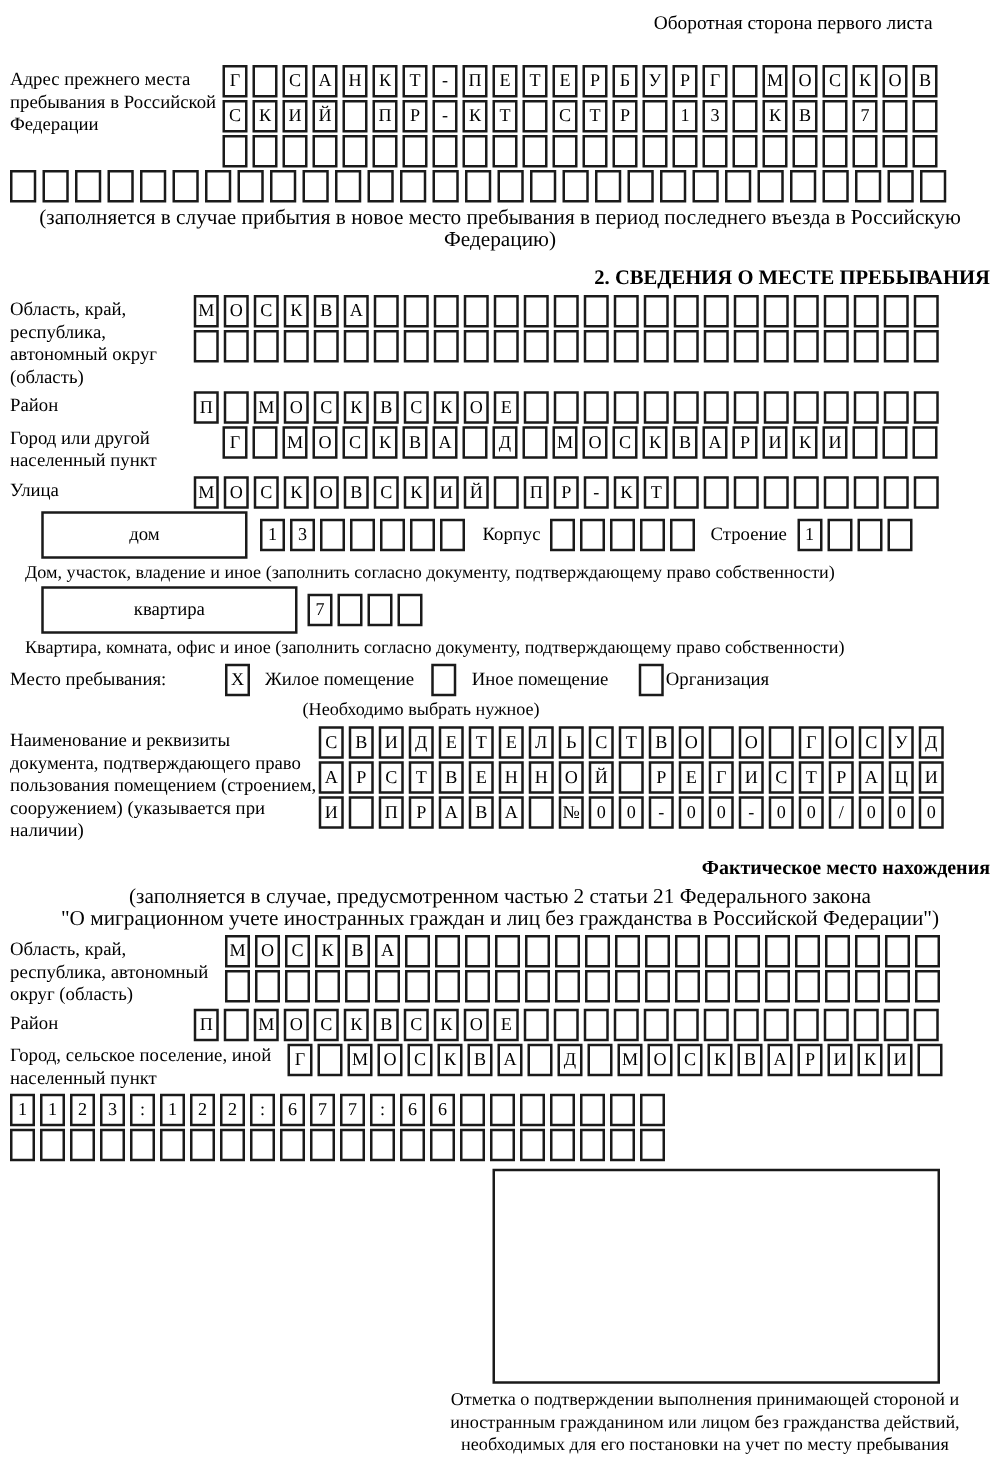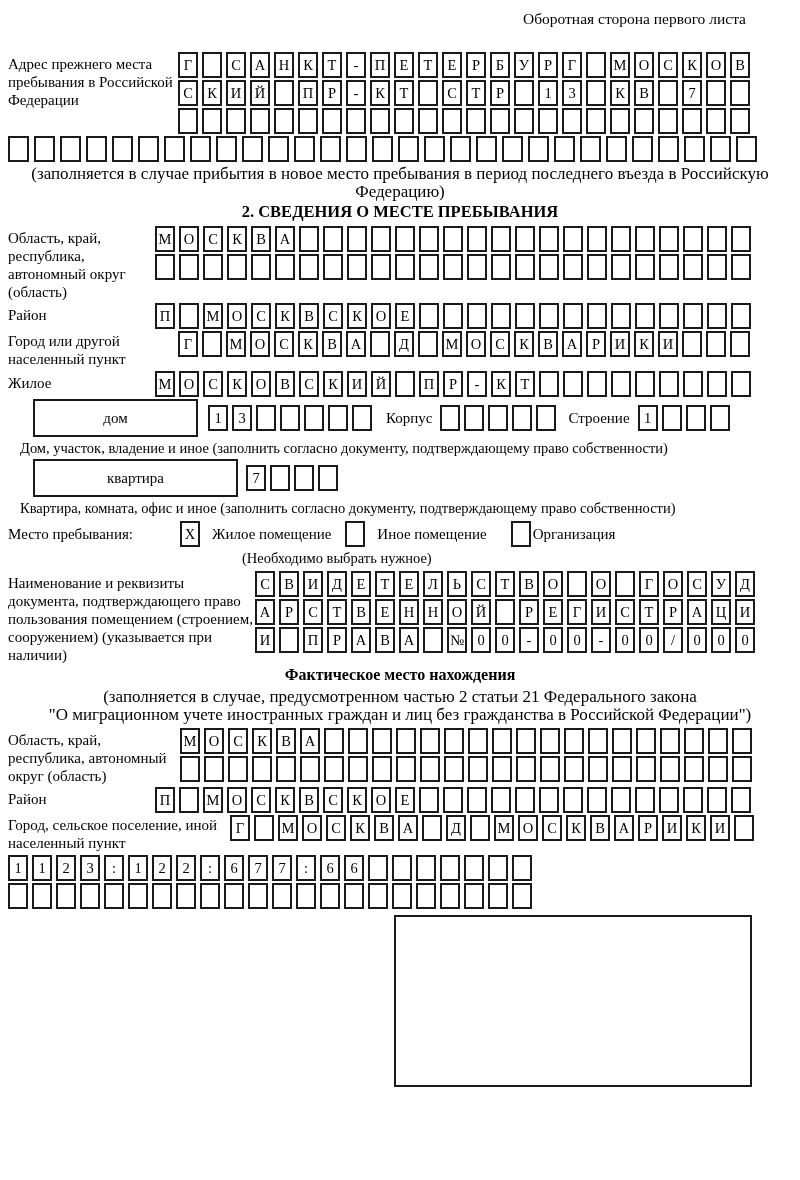--- a/index.html
+++ b/index.html
@@ -15,21 +15,21 @@
   .boxes-col{display:flex;flex-direction:column;gap:2px;}
   .boxrow{display:flex;gap:4px;}
   .cell{
     flex:none;width:20px;height:26px;border:2px solid #1a1a1a;box-sizing:border-box;
     display:flex;align-items:center;justify-content:center;
     font-size:14.5px;line-height:1;background:#fff;
   }
   .fullrow{display:flex;gap:5px;margin-top:2px;}
   .fullrow .cell{width:21px;}
   .center-note{ text-align:center;font-size:17px;line-height:18px;margin-top:3px;}
-  .sec-title{text-align:center;font-weight:bold;font-size:16.5px;margin-top:0;line-height:21px;}
+  .sec-title{text-align:right;font-weight:bold;font-size:16.5px;margin-top:10px;line-height:21px;}
   .widebox{
     flex:none;height:38px;border:2px solid #1a1a1a;box-sizing:border-box;
     display:flex;align-items:center;justify-content:center;font-size:15px;background:#fff;
   }
   .inline-row{display:flex;align-items:center;}
   .small-note{font-size:14.5px;line-height:18px;margin-top:2px;}
   .mt2{margin-top:2px}.mt4{margin-top:4px}
   .stamp-box{margin:6px 0 0 386px;width:358px;height:172px;border:2px solid #1a1a1a;box-sizing:border-box;background:#fff;}
   .stamp-caption{margin:4px 0 0 352px;width:408px;text-align:center;font-size:14.5px;line-height:18px;}
   .lbl-inline{flex:none;}
@@ -274,21 +274,21 @@
         <span class="cell">И</span>
         <span class="cell">К</span>
         <span class="cell">И</span>
         <span class="cell"></span>
         <span class="cell"></span>
         <span class="cell"></span>
       </div>
   </div>
 
   <div class="field">
-    <div class="label" style="width:147px">Жилое</div>
+    <div class="label" style="width:147px">Улица</div>
     <div class="boxrow">
         <span class="cell">М</span>
         <span class="cell">О</span>
         <span class="cell">С</span>
         <span class="cell">К</span>
         <span class="cell">О</span>
         <span class="cell">В</span>
         <span class="cell">С</span>
         <span class="cell">К</span>
         <span class="cell">И</span>
@@ -605,14 +605,15 @@
           <span class="cell"></span>
           <span class="cell"></span>
           <span class="cell"></span>
           <span class="cell"></span>
           <span class="cell"></span>
         </div>
     </div>
   </div>
 
   <div class="stamp-box"></div>
+  <div class="stamp-caption">Отметка о подтверждении выполнения принимающей стороной и иностранным гражданином или лицом без гражданства действий, необходимых для его постановки на учет по месту пребывания</div>
 
 </div>
 
 </body></html>

